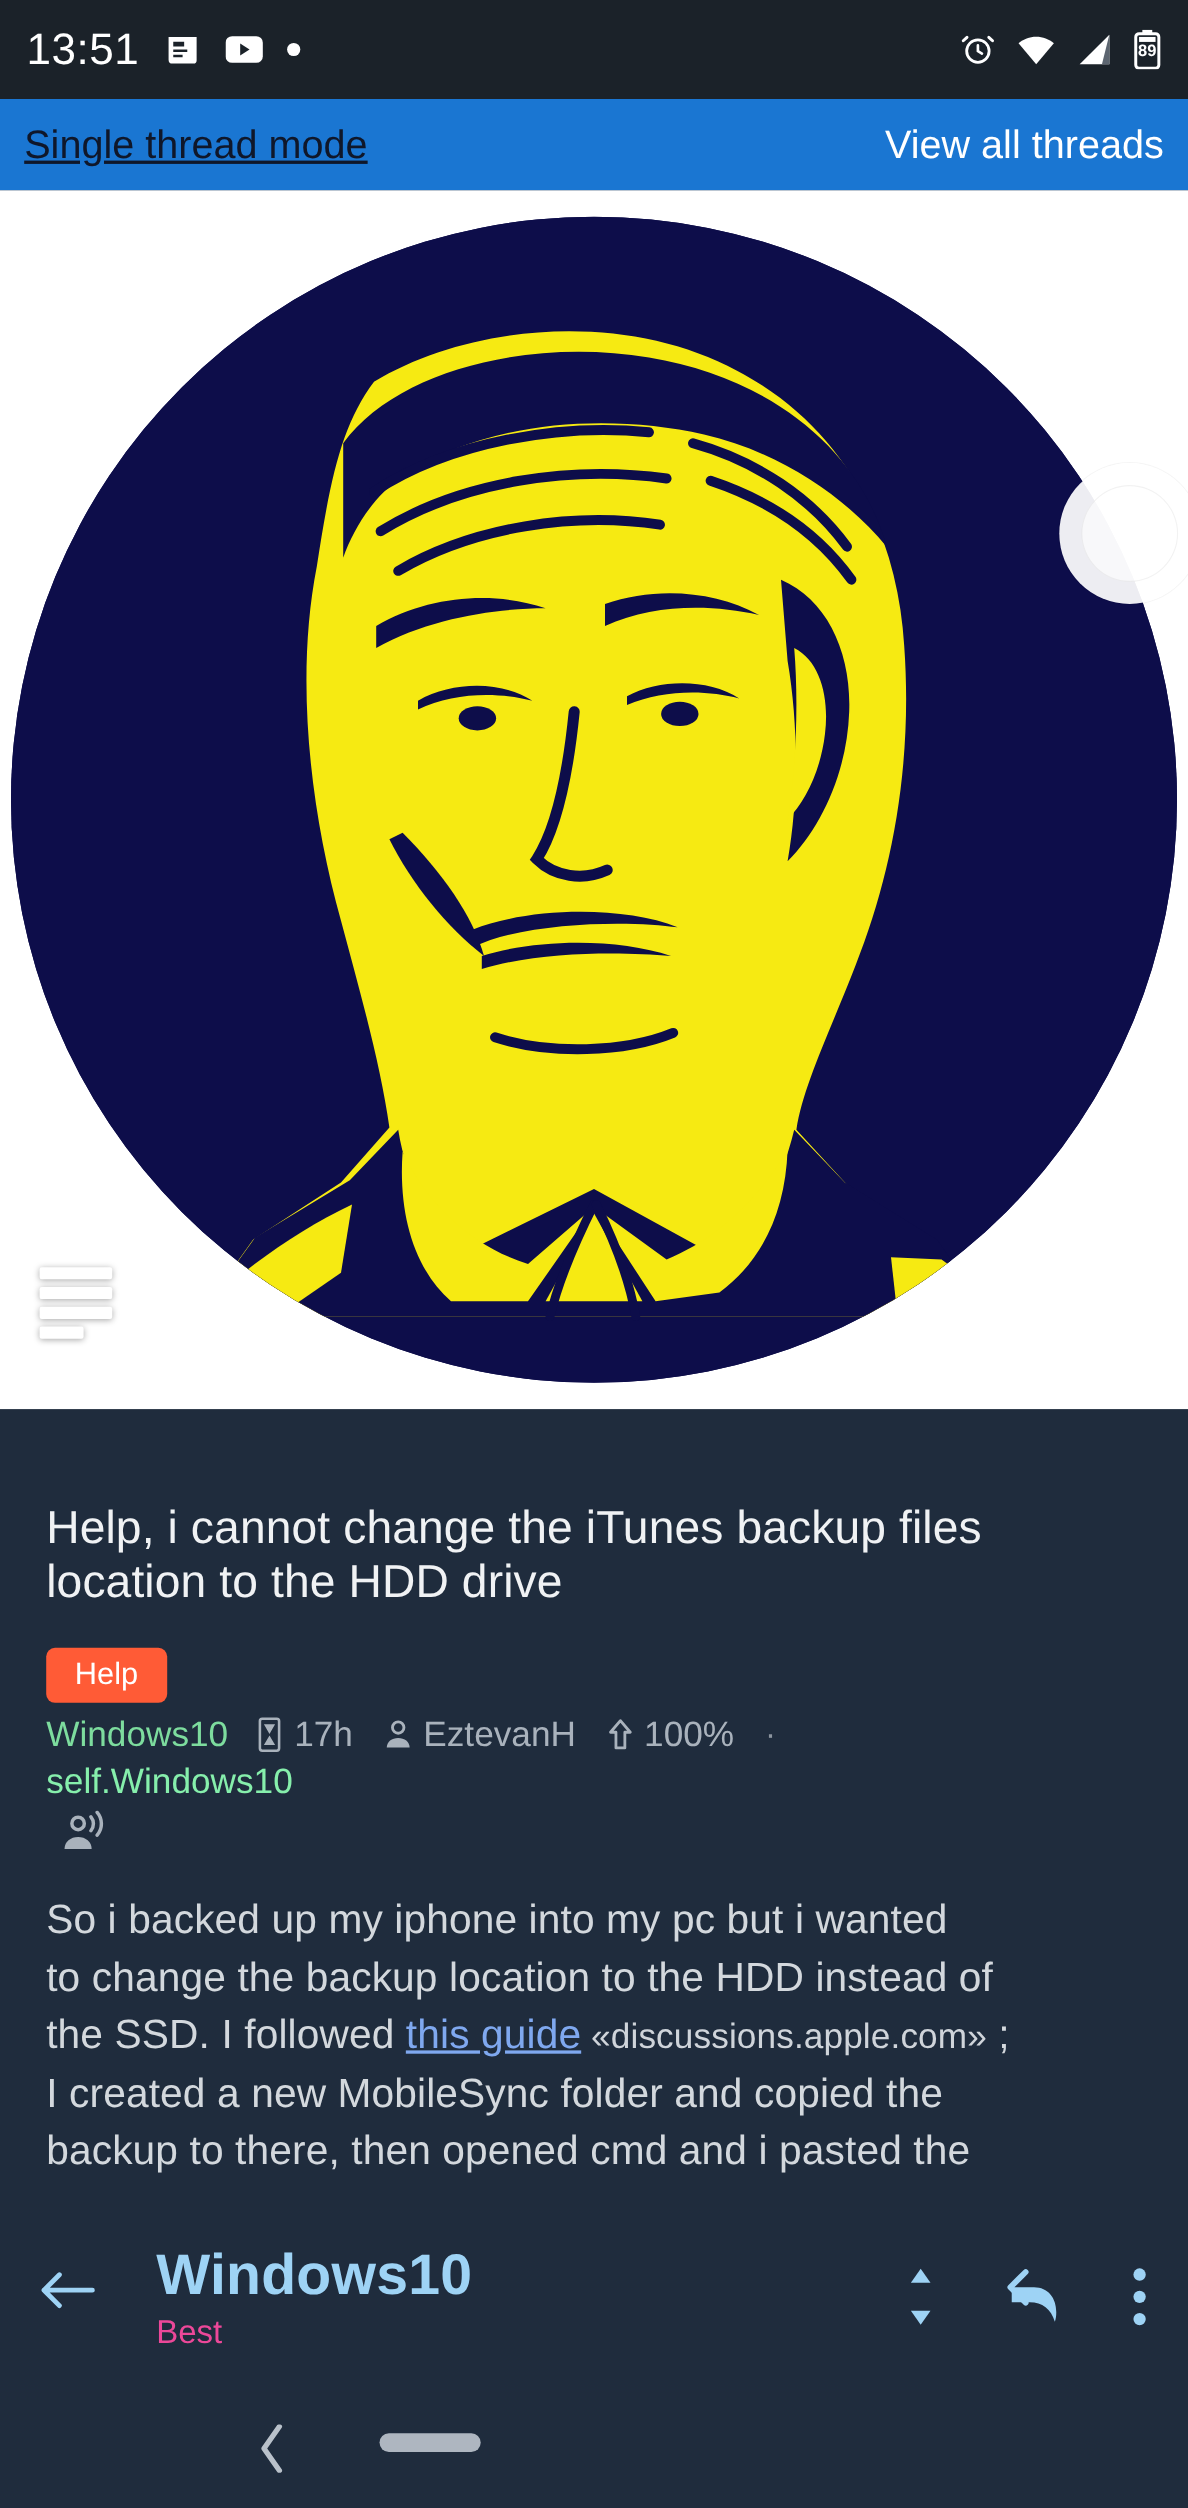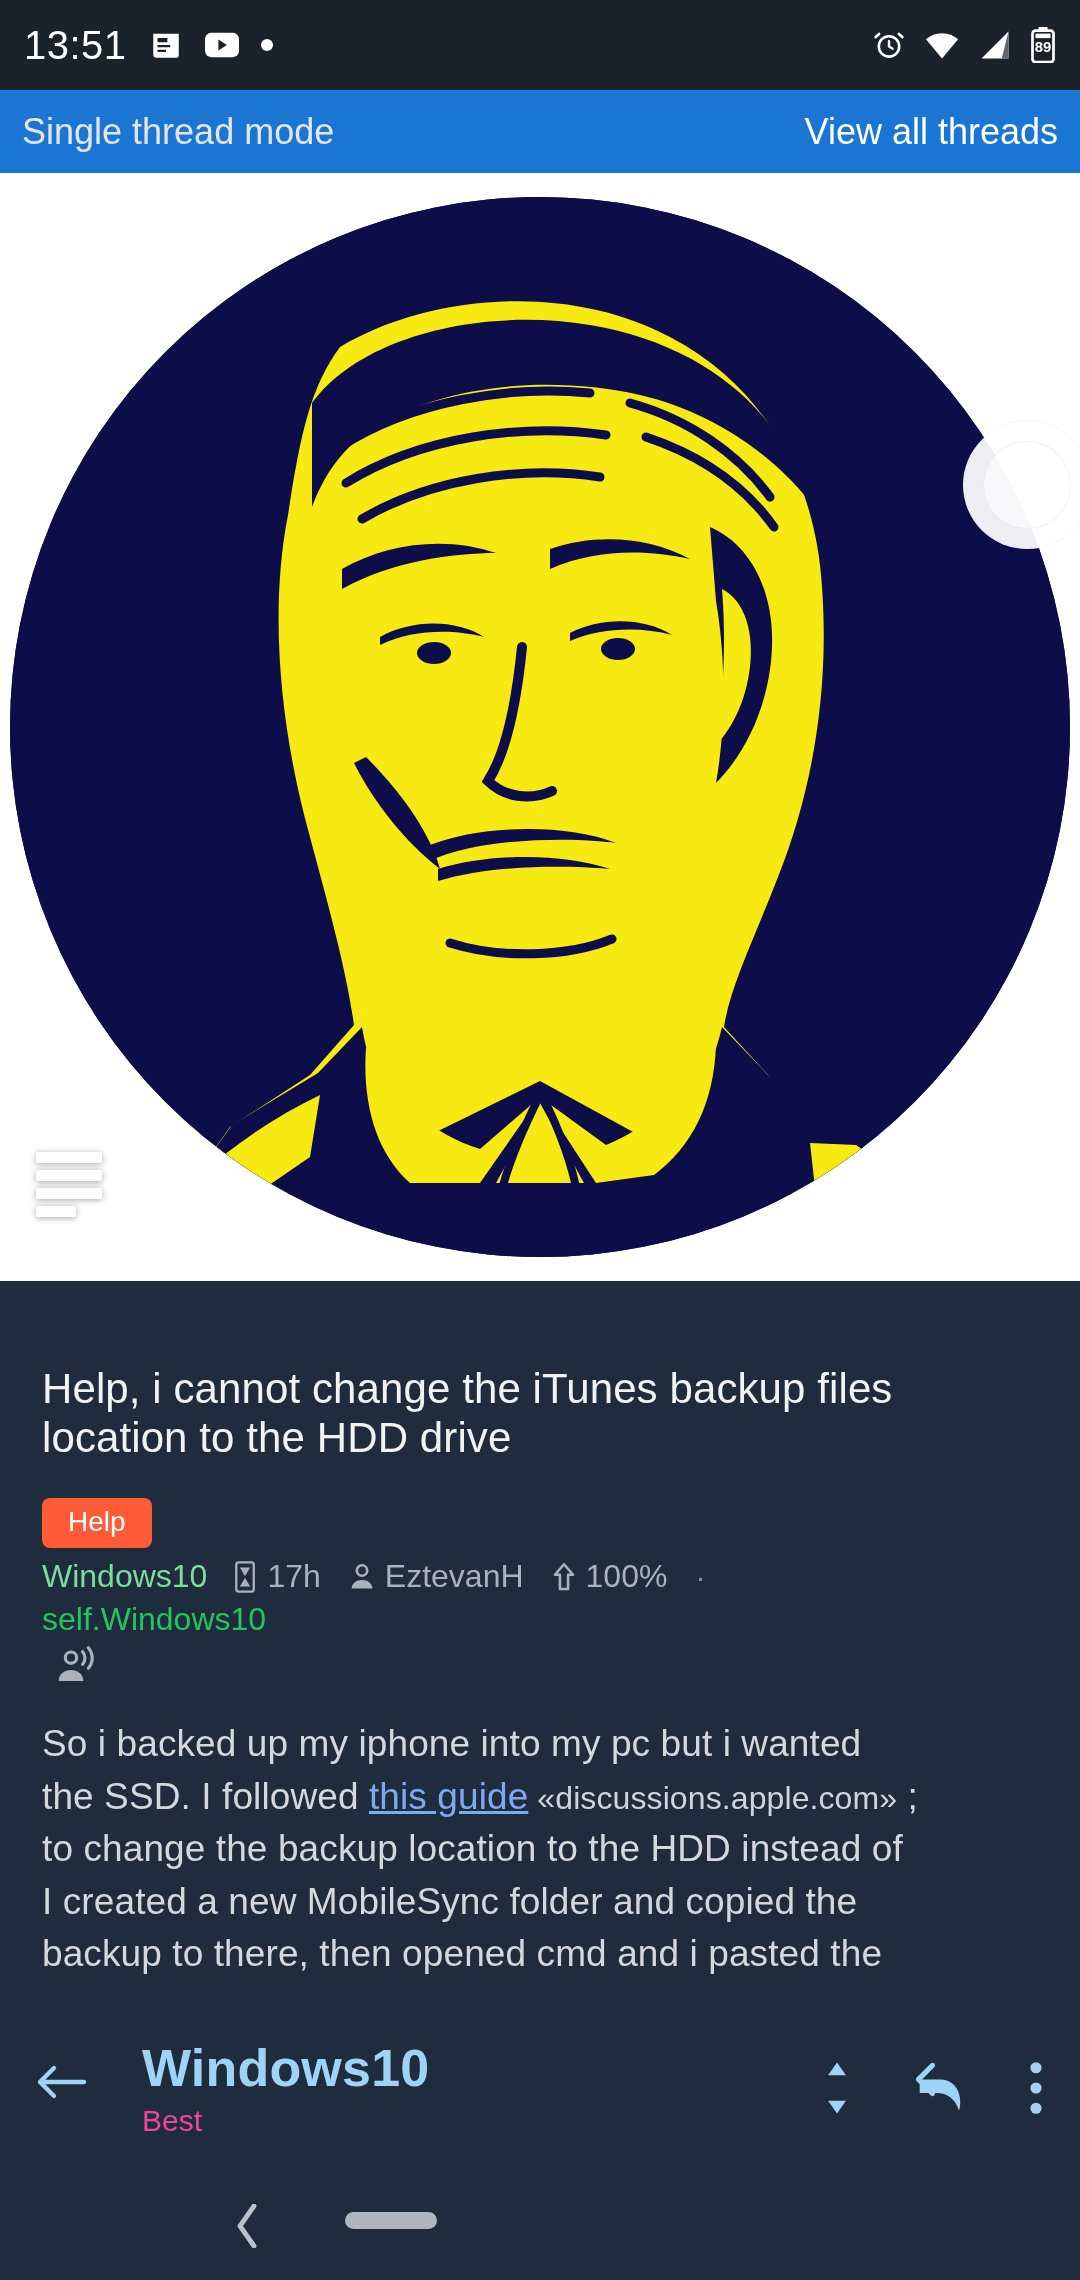--- a/index.html
+++ b/index.html
@@ -22,21 +22,21 @@
   .sb-right { margin-left: auto; display: flex; align-items: center; gap: 18px; }
   .sb-ico { display: flex; justify-content: center; }
   .dot-ico { width: 12px; height: 12px; border-radius: 50%; background: #fff; }
 
   
   .banner {
     position: absolute; top: 90px; left: 0; width: 1080px; height: 83px;
     background: #1a76d2; display: flex; align-items: center;
     padding: 0 22px; color: #ffffff;
   }
-  .banner-left { font-size: 36px; color: #e5e5e5; }
+  .banner-left { font-size: 36px; color: #0f172a; text-decoration: underline; }
   .banner-right { margin-left: auto; font-size: 36px; color: #ffffff; }
 
   
   .hero {
     position: absolute; top: 173px; left: 0; width: 1080px; height: 1108px;
     background: #ffffff; overflow: hidden;
   }
   .hero-img {
     position: absolute; left: 50%; top: 50%; transform: translate(-50%,-50%);
     width: 1060px; height: 1060px; border-radius: 50%;
@@ -84,21 +84,21 @@
     padding: 10px 26px 12px; border-radius: 8px;
   }
   .meta-row {
     display: flex; align-items: center; flex-wrap: wrap;
     margin-top: 10px; gap: 0;
     font-size: 32px; color: #a9b2bc;
   }
   .meta-sub { color: #7ddc9e; margin-right: 26px; }
   .meta-item { display: inline-flex; align-items: center; gap: 10px; margin-right: 28px; }
   .meta-dot { color: #8c959f; font-size: 30px; }
-  .meta-self { display: block; margin-top: 6px; font-size: 32px; color: #22c55e; }
+  .meta-self { display: block; margin-top: 6px; font-size: 32px; color: #86efac; }
   .meta-speaker { display: block; margin-top: 8px; margin-left: 12px; }
 
   .body-text {
     margin-top: 28px; color: #d3d8dd;
     font-size: 37px; line-height: 1.42; letter-spacing: 0.1px;
   }
   .body-link { color: #7fa8ef; text-decoration: underline; }
   .body-host { color: #cfd4da; font-size: 32px; }
 
   
@@ -299,24 +299,24 @@
     <span class="meta-speaker">
       <svg width="44" height="40" viewBox="0 0 26 24">
         <circle cx="10" cy="7" r="3.4" fill="none" stroke="#a9b2bc" stroke-width="1.9"></circle>
         <path d="M2.6 21c0-4 3.3-6.6 7.4-6.6s7.4 2.6 7.4 6.6z" fill="#a9b2bc"></path>
         <path d="M17 3.4a6 6 0 0 1 0 7.6M20.4 1a9.5 9.5 0 0 1 0 12.4" fill="none" stroke="#a9b2bc" stroke-width="1.9" stroke-linecap="round"></path>
       </svg>
     </span>
 
     <div class="body-text">
       <div>So i backed up my iphone into my pc but i wanted</div>
+      <div>to change the backup location to the HDD instead of</div>
       <div>
         <span>the SSD. I followed </span><a class="body-link" href="#">this guide</a><span class="body-host"> <span>«discussions.apple.com»</span></span><span> ;</span>
       </div>
-      <div>to change the backup location to the HDD instead of</div>
       <div>I created a new MobileSync folder and copied the</div>
       <div>backup to there, then opened cmd and i pasted the</div>
     </div>
   </div>
 
 
   <div class="bottombar">
     <div class="bb-back">
       <svg width="56" height="48" viewBox="0 0 28 24">
         <path d="M25 12H3M10 5L3 12l7 7" fill="none" stroke="#9ed3f5" stroke-width="2.2" stroke-linecap="round" stroke-linejoin="round"></path>

